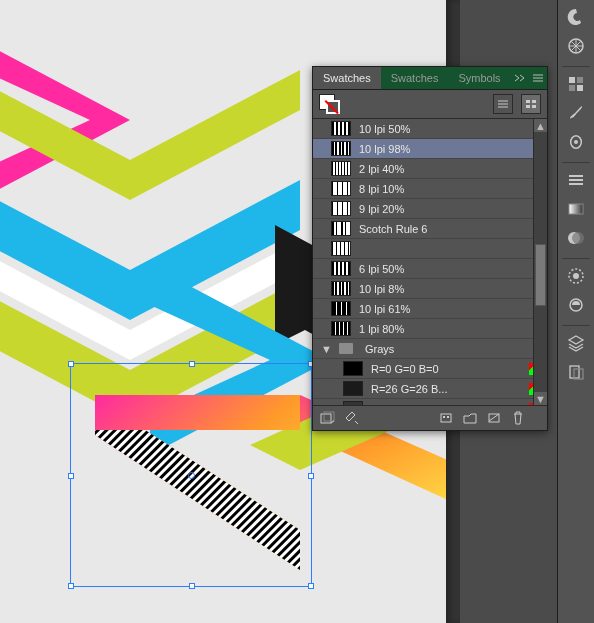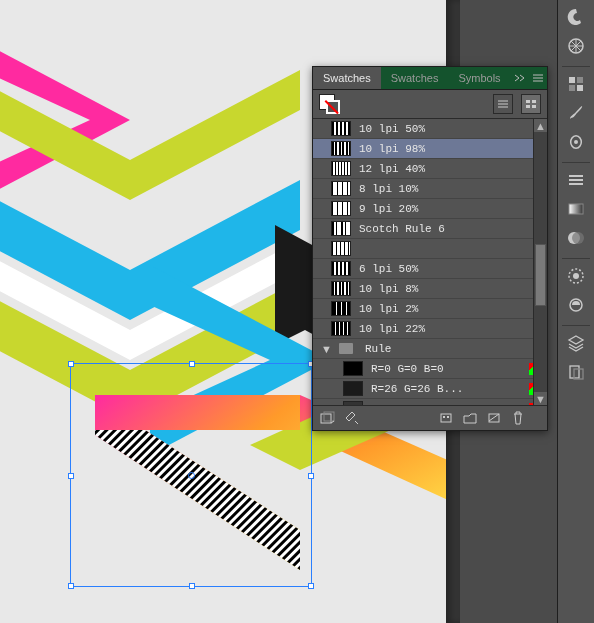--- a/index.html
+++ b/index.html
@@ -23,21 +23,21 @@
   .fs-stroke::after{content:"";position:absolute;left:-2px;top:-2px;width:18px;height:2px;background:red;transform:rotate(45deg);transform-origin:left top;}
   .head-spacer{flex:1;}
   .view-btn{width:18px;height:18px;border:1px solid #2a2a2a;display:flex;align-items:center;justify-content:center;margin-left:2px;}
   .view-btn.active{background:#6c6c6c;}
   .panel-list{position:relative;max-height:286px;overflow:hidden;border-top:1px solid #2a2a2a;border-bottom:1px solid #2a2a2a;}
   .plist-inner{}
   .row{height:19px;display:flex;align-items:center;padding:0 6px 0 18px;gap:8px;border-bottom:1px solid #444;position:relative;}
   .row.nested{padding-left:30px;}
   .row.sel{background:#6d7896;}
   .row .sw{width:18px;height:13px;border:1px solid #222;flex:none;background:#fff;}
-  .row .lbl{flex:1;white-space:nowrap;overflow:hidden;text-overflow:ellipsis;color:#e6e6e6;font-family:Liberation Mono, monospace;}
+  .row .lbl{flex:1;white-space:nowrap;overflow:hidden;text-overflow:ellipsis;color:#e6e6e6;}
   .row .tag{width:12px;height:12px;flex:none;}
   .row.group{padding-left:8px;}
   .row.group .chev{width:10px;flex:none;color:#c8c8c8;}
   .row.group .folder{width:14px;height:11px;background:#8c8c8c;border-radius:1px;flex:none;margin-right:4px;}
   .scrollbar{position:absolute;right:0;top:0;width:13px;height:100%;background:#414141;border-left:1px solid #2a2a2a;}
   .sb-btn{height:13px;background:#5c5c5c;display:flex;align-items:center;justify-content:center;color:#bbb;}
   .sb-track{position:absolute;top:13px;bottom:13px;left:0;right:0;}
   .sb-thumb{position:absolute;left:1px;right:1px;background:#7a7a7a;border:1px solid #555;}
   .panel-foot{height:24px;display:flex;align-items:center;padding:0 4px;gap:2px;}
   .ft-btn{width:22px;height:20px;display:flex;align-items:center;justify-content:center;color:#c8c8c8;}
@@ -157,21 +157,21 @@
         <div class="row">
           <div class="sw lpi d50"></div>
           <div class="lbl">10 lpi 50%</div>
         </div>
         <div class="row sel">
           <div class="sw lpi d60"></div>
           <div class="lbl">10 lpi 98%</div>
         </div>
         <div class="row">
           <div class="sw lpi d40"></div>
-          <div class="lbl">12 lpi 40%</div>
+          <div class="lbl">2 lpi 40%</div>
         </div>
         <div class="row">
           <div class="sw lpi d20"></div>
           <div class="lbl">8 lpi 10%</div>
         </div>
         <div class="row">
           <div class="sw lpi d20"></div>
           <div class="lbl">9 lpi 20%</div>
         </div>
         <div class="row">
@@ -184,30 +184,30 @@
         <div class="row">
           <div class="sw lpi d50"></div>
           <div class="lbl">6 lpi 50%</div>
         </div>
         <div class="row">
           <div class="sw lpi d60"></div>
           <div class="lbl">10 lpi 8%</div>
         </div>
         <div class="row">
           <div class="sw lpi d90"></div>
-          <div class="lbl">10 lpi 2%</div>
+          <div class="lbl">10 lpi 61%</div>
         </div>
         <div class="row">
           <div class="sw lpi d80"></div>
-          <div class="lbl">10 lpi 22%</div>
+          <div class="lbl">1 lpi 80%</div>
         </div>
         <div class="row group">
           <span class="chev">▼</span>
           <span class="folder"></span>
-          <div class="lbl">Rule</div>
+          <div class="lbl">Grays</div>
         </div>
         <div class="row nested">
           <div class="sw" style="background:#000000"></div>
           <div class="lbl">R=0 G=0 B=0</div>
           <div class="tag rgbtag"></div>
         </div>
         <div class="row nested">
           <div class="sw" style="background:#1a1a1a"></div>
           <div class="lbl">R=26 G=26 B...</div>
           <div class="tag rgbtag"></div>

